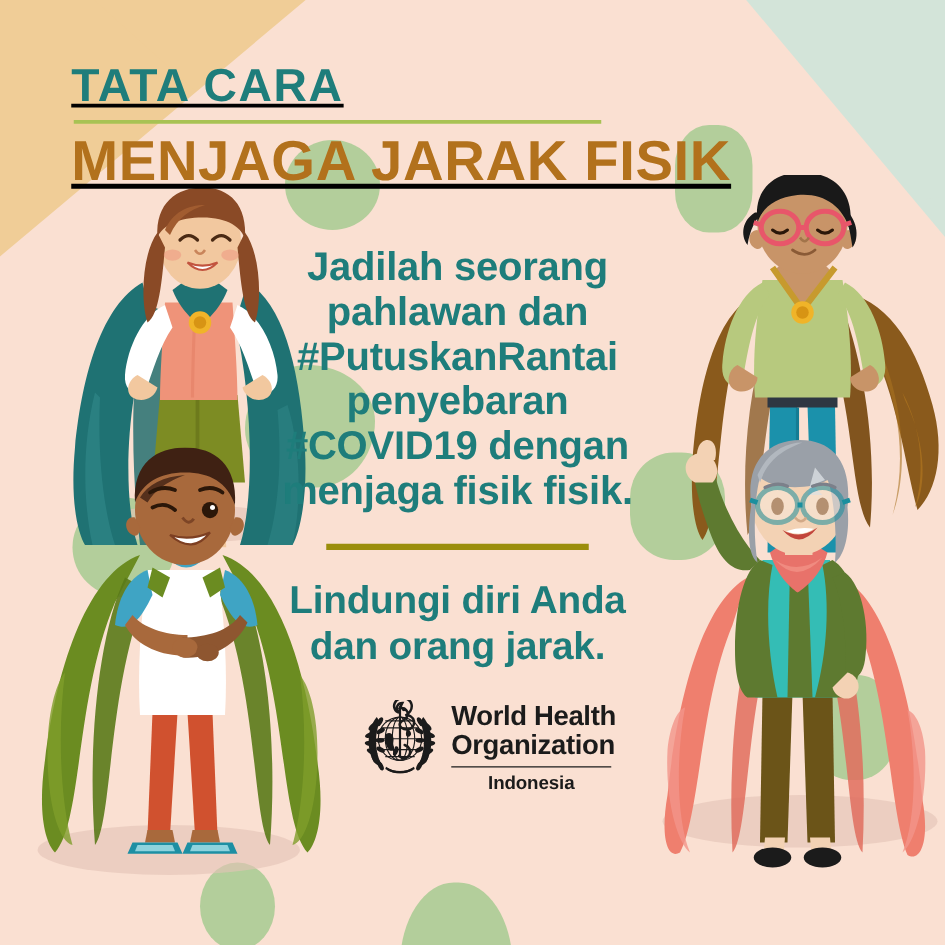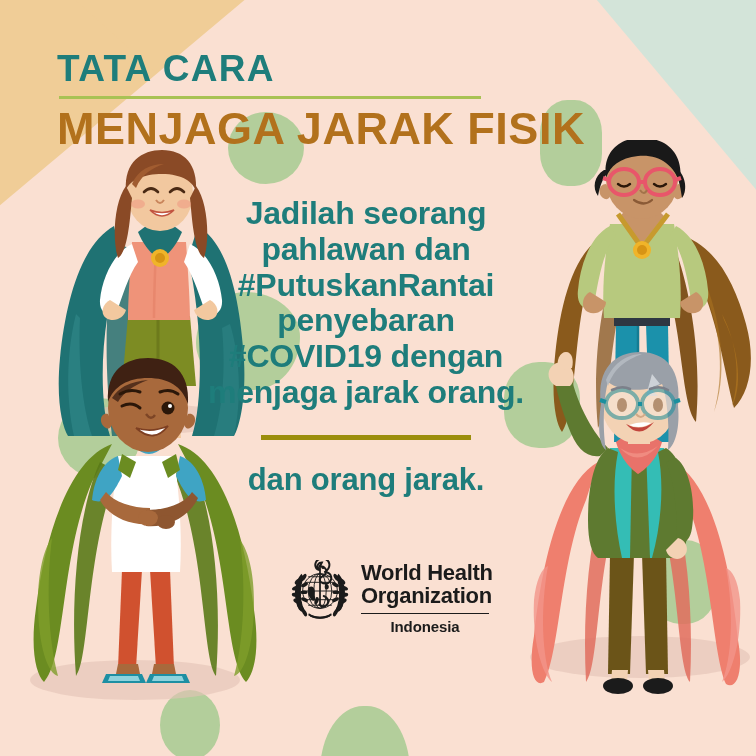--- a/index.html
+++ b/index.html
@@ -55,21 +55,21 @@
   .blob-a{left:540px;top:100px;width:62px;height:86px;border-radius:44% / 38%;}
   .blob-b{left:196px;top:292px;width:104px;height:98px;border-radius:48% 52% 46% 54% / 52% 46% 54% 48%;}
   .blob-c{left:58px;top:398px;width:82px;height:80px;border-radius:50%;}
   .blob-d{left:504px;top:362px;width:76px;height:86px;border-radius:46% / 42%;}
   .blob-e{left:648px;top:540px;width:70px;height:84px;border-radius:46%;}
   .blob-f{left:320px;top:706px;width:90px;height:110px;border-radius:48% 48% 40% 40% / 60% 60% 30% 30%;}
   .blob-g{left:160px;top:690px;width:60px;height:70px;border-radius:50%;}
   .blob-h{left:228px;top:112px;width:76px;height:72px;border-radius:50%;}
 
   
-  .heading{position:absolute;left:57px;top:50px;z-index:20;}
+  .heading{position:absolute;left:57px;top:50px;z-index:20;text-decoration:underline;}
   .h-kicker{
     font-size:37px;font-weight:bold;letter-spacing:1.3px;color:#1e7d7b;
     line-height:1;white-space:nowrap;
   }
   .h-rule{height:3px;background:#a8c254;width:422px;margin:9px 0 7px 2px;}
   .h-main{
     font-size:45px;font-weight:bold;letter-spacing:0.5px;color:#b2711c;
     line-height:1;white-space:nowrap;text-align:center;
   }
 
@@ -338,24 +338,25 @@
     <div class="h-main">MENJAGA JARAK FISIK</div>
   </div>
 
   <div class="copy">
     <div>
       <p>Jadilah seorang</p>
       <p>pahlawan dan</p>
       <p>#PutuskanRantai</p>
       <p>penyebaran</p>
       <p>#COVID19 dengan</p>
-      <p>menjaga jarak orang.</p>
+      <p>menjaga fisik fisik.</p>
     </div>
     <div class="copy-rule"></div>
     <div class="copy2">
+      <p>Lindungi diri Anda</p>
       <p>dan orang jarak.</p>
     </div>
   </div>
 
   <div class="who">
     <svg class="who-emblem" viewBox="0 0 100 100">
       <g fill="#1b1b1b">
 
         <path d="M20 22 C8 36 6 62 16 80 C20 84 24 86 28 86 C18 72 16 46 24 28 Z"></path>
         <g>

